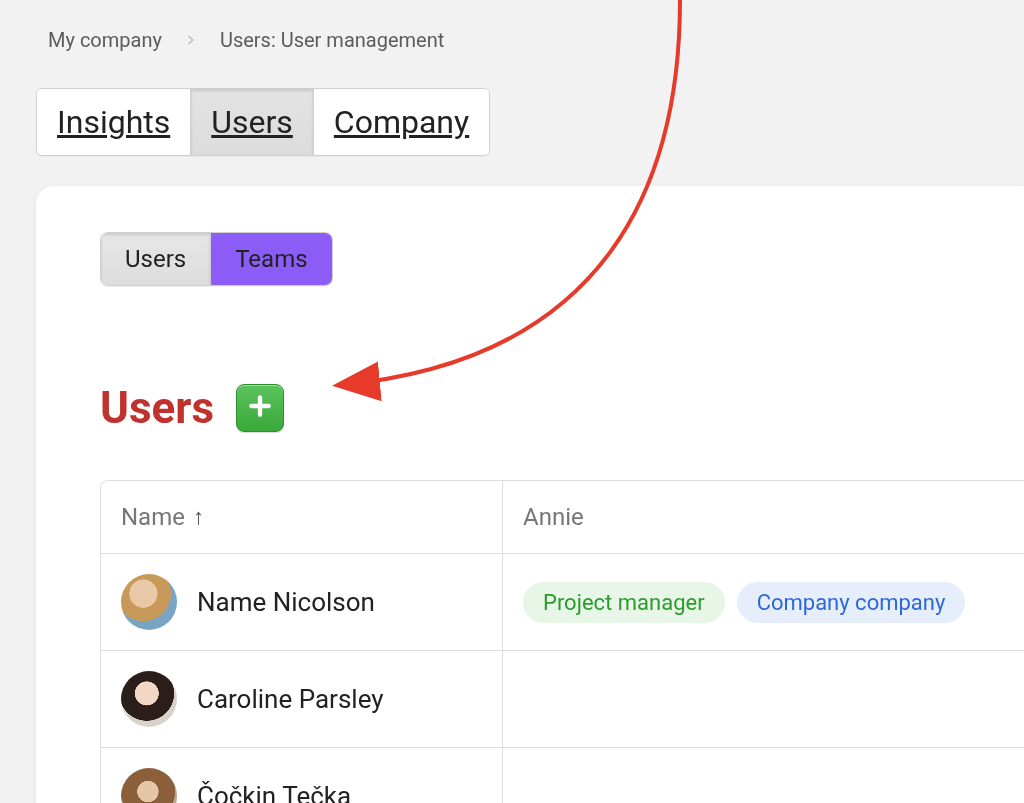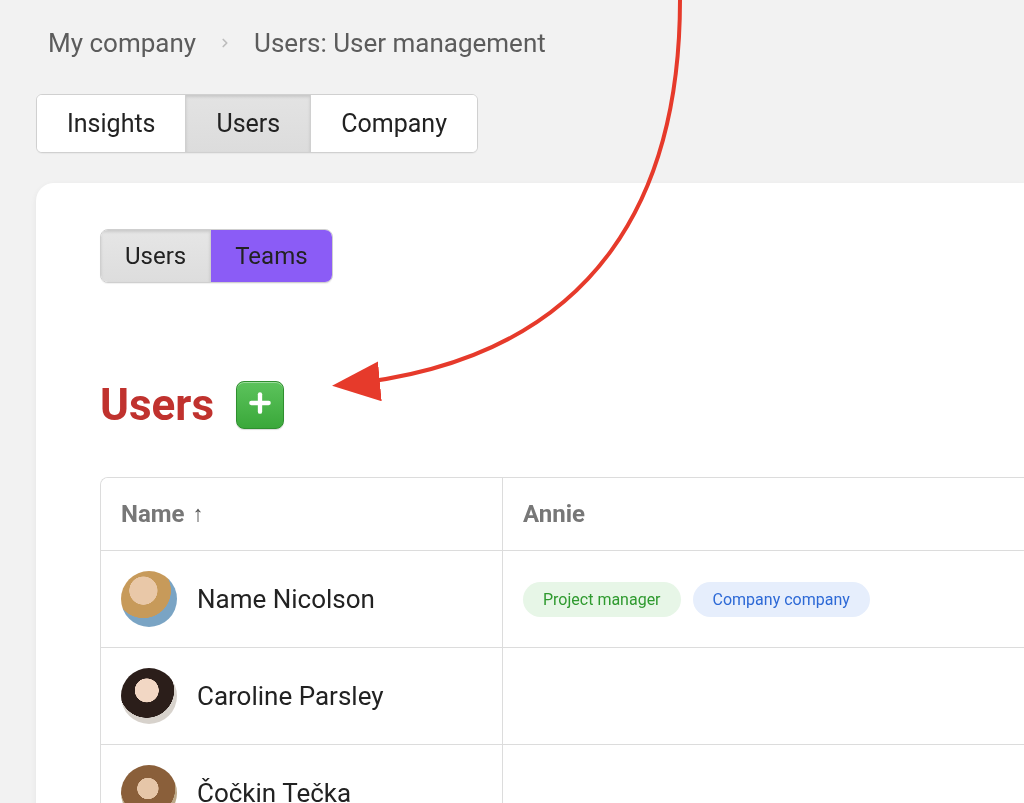--- a/index.html
+++ b/index.html
@@ -9,21 +9,21 @@
     color: #222;
     width: 1024px;
     height: 803px;
     overflow: hidden;
     position: relative;
   }
 
   
   .breadcrumb {
     padding: 28px 0 0 48px;
-    font-size: 26px;
+    font-size: 20px;
     color: #5c5c5c;
     display: flex;
     align-items: center;
     gap: 22px;
   }
   .breadcrumb-chevron {
     color: #bdbdbd;
     font-size: 20px;
   }
 
@@ -31,26 +31,27 @@
   .main-tabs {
     margin: 36px 0 0 36px;
     display: inline-flex;
     border: 1px solid #d0d0d0;
     border-radius: 6px;
     overflow: hidden;
     background: #fff;
     box-shadow: 0 1px 1px rgba(0,0,0,0.04);
   }
   .main-tab {
-    padding: 14px 30px;
-    font-size: 25px;
+    padding: 14px 20px;
+    font-size: 32px;
     color: #222;
     cursor: pointer;
     border-right: 1px solid #d0d0d0;
     background: #fff;
+    text-decoration: underline;
   }
   .main-tab:last-child { border-right: none; }
   .main-tab.active {
     background: linear-gradient(#e3e3e3, #dcdcdc);
     box-shadow: inset 0 2px 3px rgba(0,0,0,0.12);
   }
 
   
   .card {
     margin: 30px 0 0 36px;
@@ -117,21 +118,20 @@
     border-right: none;
     border-bottom: none;
     width: calc(100% - 0px);
     border-radius: 8px 0 0 0;
     overflow: hidden;
   }
   .thead {
     display: flex;
     background: #fff;
     border-bottom: 1px solid #dcdcdc;
-    font-weight: bold;
   }
   .th {
     padding: 22px 20px;
     font-size: 24px;
     color: #777;
     display: flex;
     align-items: center;
     gap: 8px;
   }
   .th-name { width: 402px; border-right: 1px solid #dcdcdc; }
@@ -162,21 +162,21 @@
     border-radius: 50%;
     flex-shrink: 0;
   }
   .avatar-1 { background: radial-gradient(circle at 40% 35%, #e9c8a8 0 28%, #c79a5a 29% 55%, #7aa4c4 56% 100%); }
   .avatar-2 { background: radial-gradient(circle at 46% 40%, #f2d7c4 0 26%, #2b1e1a 27% 60%, #d7d2cc 61% 100%); }
   .avatar-3 { background: radial-gradient(circle at 48% 42%, #e6c6a8 0 24%, #8a5f3a 25% 62%, #bda989 63% 100%); }
 
   .pill {
     border-radius: 24px;
     padding: 8px 20px;
-    font-size: 16px;
+    font-size: 22px;
     white-space: nowrap;
   }
   .pill-green { background: #e7f6e7; color: #2f9a2f; }
   .pill-blue  { background: #e6eefc; color: #2d69d6; }
 
   
   .arrow-overlay {
     position: absolute;
     top: 0; left: 0; width: 1024px; height: 803px;
     pointer-events: none;

